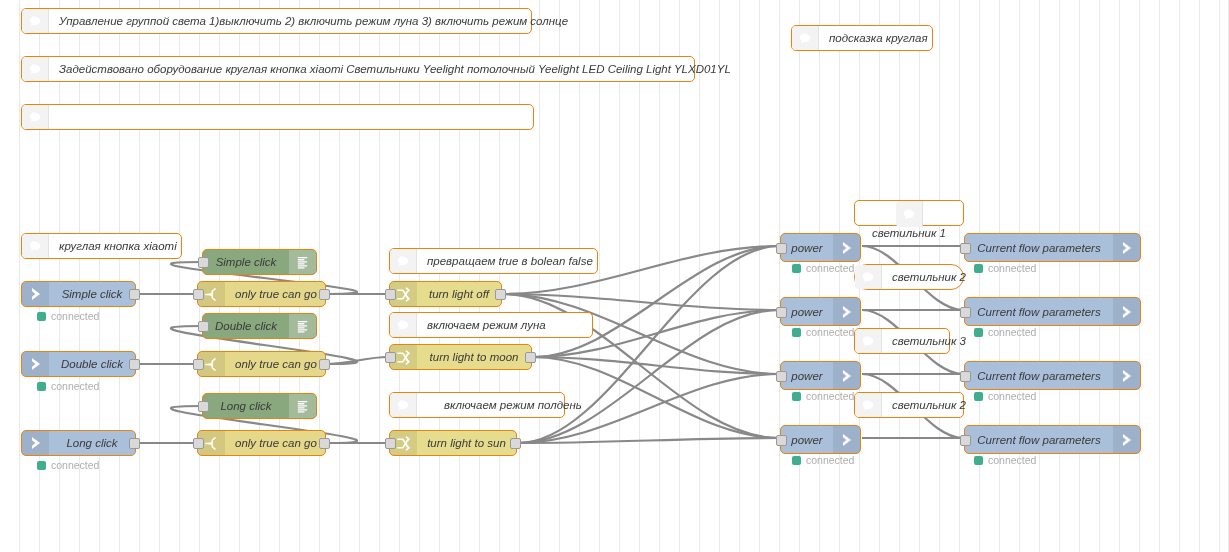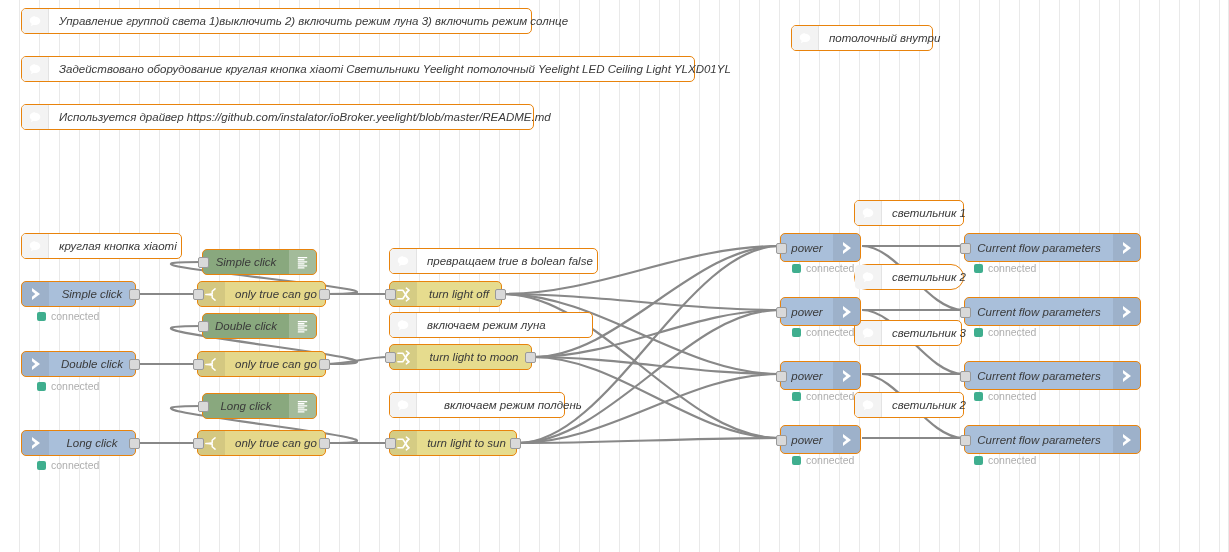--- a/index.html
+++ b/index.html
@@ -199,37 +199,36 @@
           </svg>
         </div>
         <div class="lbl">Управление группой света 1)выключить 2) включить режим луна 3) включить режим солнце</div>
       </div>
       <div class="node n-comment" style="left: 791px; top: 25px; width: 142px;">
         <div class="ico">
           <svg width="14" height="14" viewBox="0 0 24 24" fill="#ffffff">
             <path d="M12 4C6.9 4 3 7.1 3 11c0 2.2 1.3 4.2 3.3 5.5L5 21l4.6-2.4c.8.2 1.6.3 2.4.3 5.1 0 9-3.1 9-7s-3.9-7-9-7z"></path>
           </svg>
         </div>
-        <div class="lbl">потолочный внутри</div>
+        <div class="lbl">подсказка круглая</div>
       </div>
       <div class="node n-comment" style="left: 21px; top: 56px; width: 674px;">
         <div class="ico">
           <svg width="14" height="14" viewBox="0 0 24 24" fill="#ffffff">
             <path d="M12 4C6.9 4 3 7.1 3 11c0 2.2 1.3 4.2 3.3 5.5L5 21l4.6-2.4c.8.2 1.6.3 2.4.3 5.1 0 9-3.1 9-7s-3.9-7-9-7z"></path>
           </svg>
         </div>
         <div class="lbl">Задействовано оборудование круглая кнопка xiaomi Светильники Yeelight потолочный Yeelight LED Ceiling Light YLXD01YL</div>
       </div>
       <div class="node n-comment" style="left: 21px; top: 104px; width: 513px;">
         <div class="ico">
           <svg width="14" height="14" viewBox="0 0 24 24" fill="#ffffff">
             <path d="M12 4C6.9 4 3 7.1 3 11c0 2.2 1.3 4.2 3.3 5.5L5 21l4.6-2.4c.8.2 1.6.3 2.4.3 5.1 0 9-3.1 9-7s-3.9-7-9-7z"></path>
           </svg>
         </div>
-        <div class="lbl">Используется драйвер https://github.com/instalator/ioBroker.yeelight/blob/master/README.md</div>
       </div>
       <div class="node n-comment" style="left: 21px; top: 233px; width: 161px;">
         <div class="ico">
           <svg width="14" height="14" viewBox="0 0 24 24" fill="#ffffff">
             <path d="M12 4C6.9 4 3 7.1 3 11c0 2.2 1.3 4.2 3.3 5.5L5 21l4.6-2.4c.8.2 1.6.3 2.4.3 5.1 0 9-3.1 9-7s-3.9-7-9-7z"></path>
           </svg>
         </div>
         <div class="lbl">круглая кнопка xiaomi</div>
       </div>
       <div class="node n-comment" style="left: 389px; top: 248px; width: 209px;">
@@ -249,37 +248,37 @@
         <div class="lbl">включаем режим луна</div>
       </div>
       <div class="node n-comment" style="left: 389px; top: 392px; width: 176px; gap: 17px;">
         <div class="ico">
           <svg width="14" height="14" viewBox="0 0 24 24" fill="#ffffff">
             <path d="M12 4C6.9 4 3 7.1 3 11c0 2.2 1.3 4.2 3.3 5.5L5 21l4.6-2.4c.8.2 1.6.3 2.4.3 5.1 0 9-3.1 9-7s-3.9-7-9-7z"></path>
           </svg>
         </div>
         <div class="lbl">включаем режим полдень</div>
       </div>
-      <div class="node n-comment" style="left: 854px; top: 200px; width: 110px;">
+      <div class="node n-comment" style="left: 854px; top: 200px; width: 110px; flex-direction: column;">
         <div class="ico">
           <svg width="14" height="14" viewBox="0 0 24 24" fill="#ffffff">
             <path d="M12 4C6.9 4 3 7.1 3 11c0 2.2 1.3 4.2 3.3 5.5L5 21l4.6-2.4c.8.2 1.6.3 2.4.3 5.1 0 9-3.1 9-7s-3.9-7-9-7z"></path>
           </svg>
         </div>
         <div class="lbl">светильник 1</div>
       </div>
       <div class="node n-comment" style="left: 854px; top: 264px; width: 110px; border-radius: 13px;">
         <div class="ico">
           <svg width="14" height="14" viewBox="0 0 24 24" fill="#ffffff">
             <path d="M12 4C6.9 4 3 7.1 3 11c0 2.2 1.3 4.2 3.3 5.5L5 21l4.6-2.4c.8.2 1.6.3 2.4.3 5.1 0 9-3.1 9-7s-3.9-7-9-7z"></path>
           </svg>
         </div>
         <div class="lbl">светильник 2</div>
       </div>
-      <div class="node n-comment" style="left: 854px; top: 320px; width: 108px;">
+      <div class="node n-comment" style="left: 854px; top: 328px; width: 96px;">
         <div class="ico">
           <svg width="14" height="14" viewBox="0 0 24 24" fill="#ffffff">
             <path d="M12 4C6.9 4 3 7.1 3 11c0 2.2 1.3 4.2 3.3 5.5L5 21l4.6-2.4c.8.2 1.6.3 2.4.3 5.1 0 9-3.1 9-7s-3.9-7-9-7z"></path>
           </svg>
         </div>
         <div class="lbl">светильник 3</div>
       </div>
       <div class="node n-comment" style="left: 854px; top: 392px; width: 110px;">
         <div class="ico">
           <svg width="14" height="14" viewBox="0 0 24 24" fill="#ffffff">

